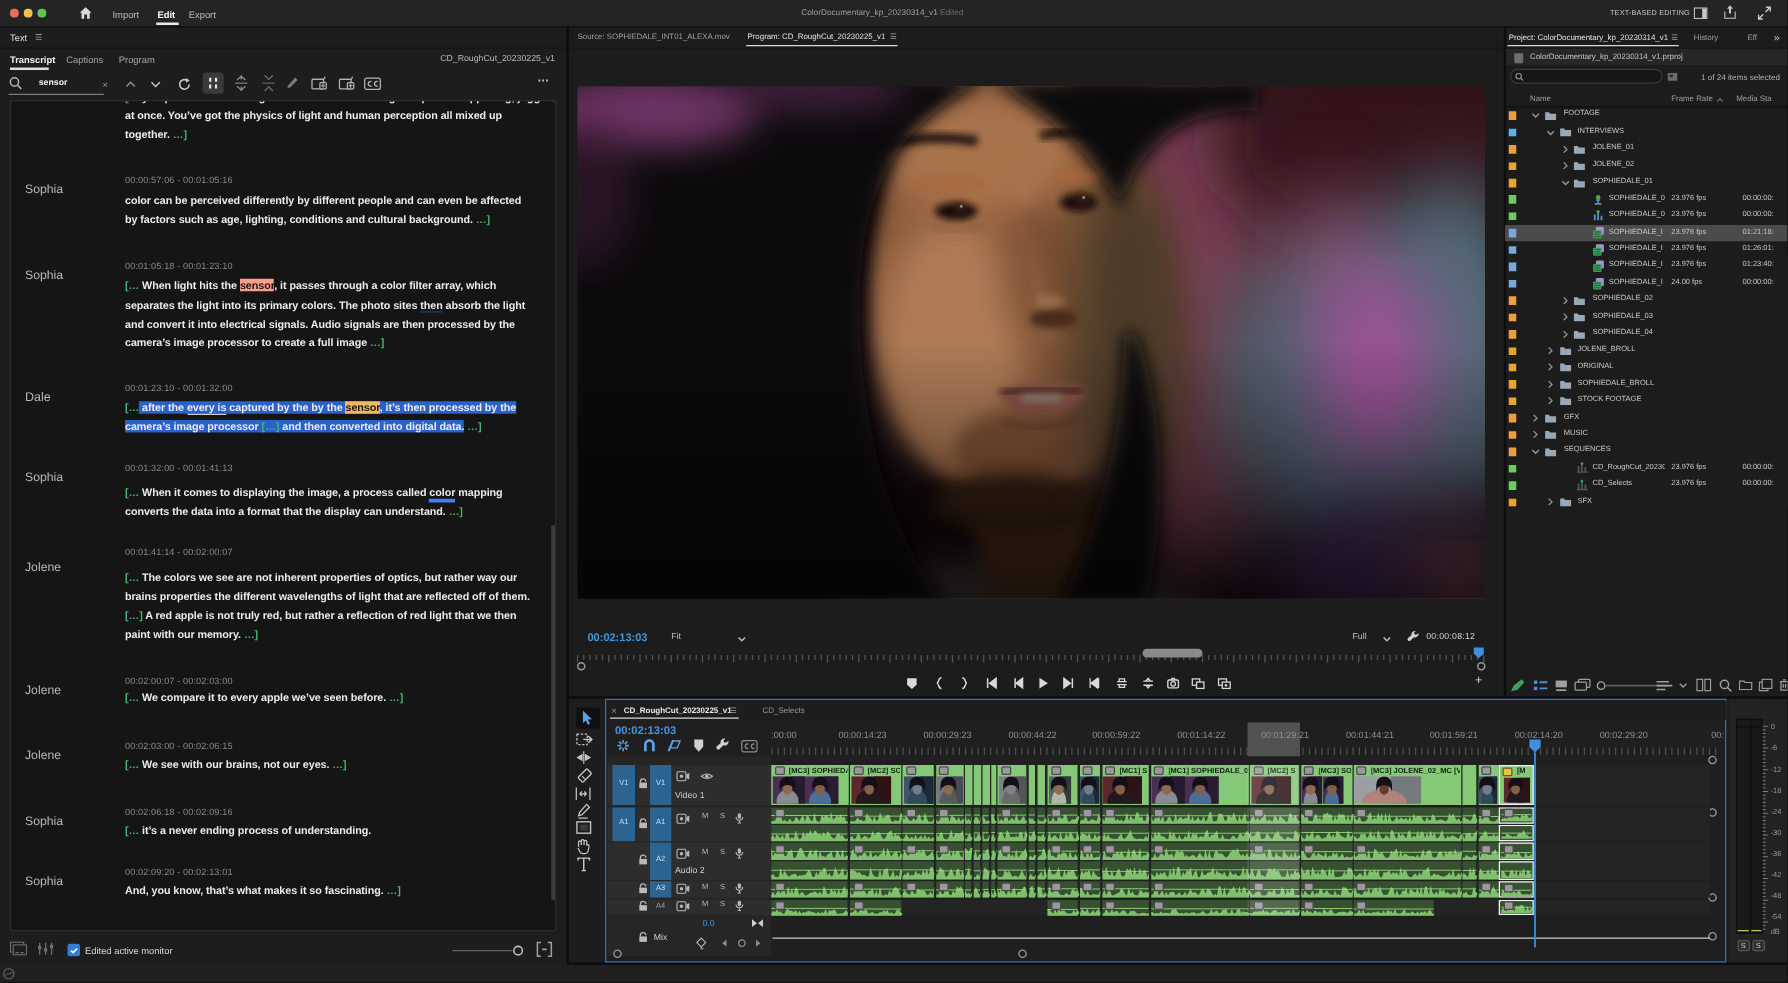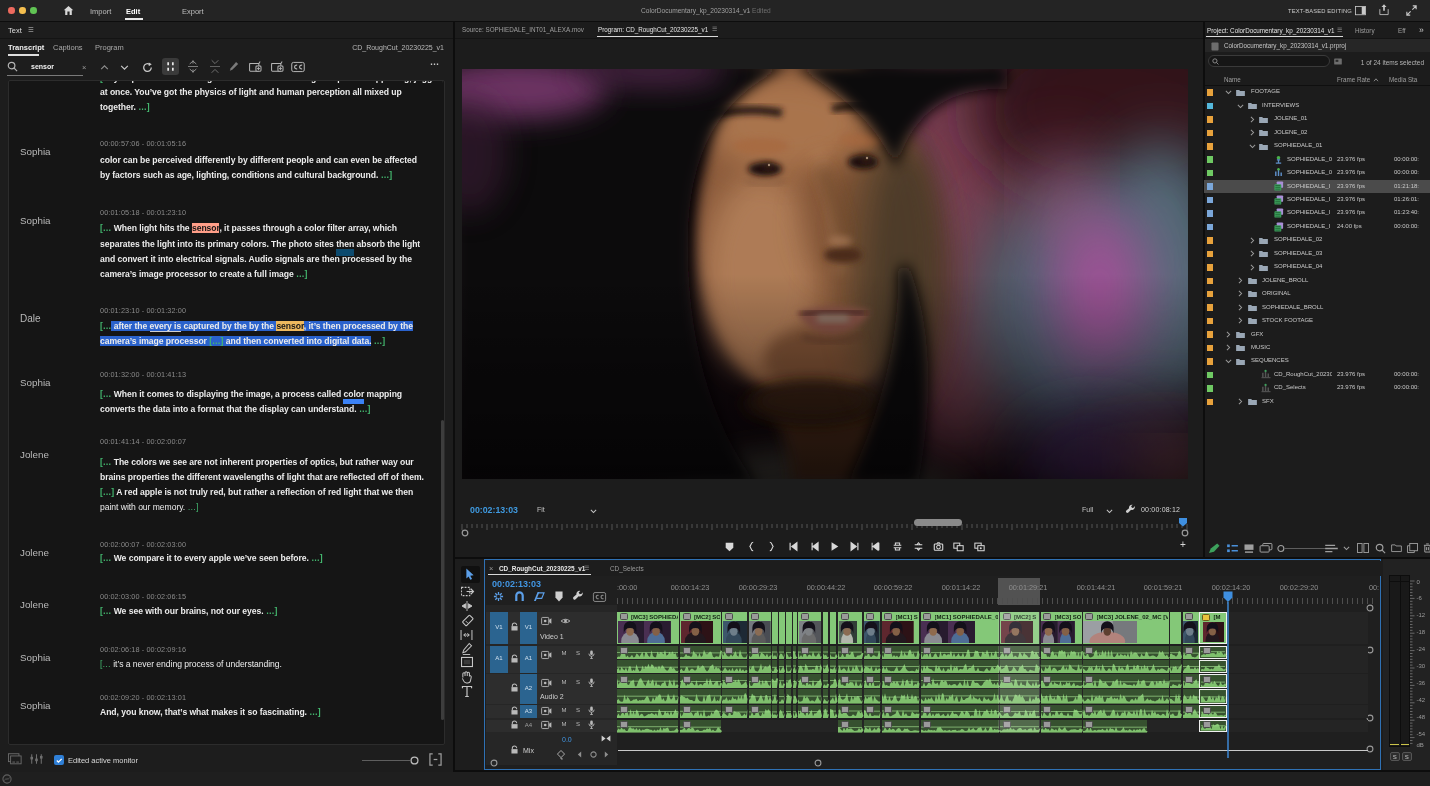--- a/index.html
+++ b/index.html
@@ -18,21 +18,21 @@
 <div class="abs" style="left:0px;top:772px;width:1430px;height:14px;background:#1f1f1f"></div>
 <div class="abs" style="left:8px;top:7px;width:6.5px;height:6.5px;background:#ed6a5e;border-radius:50%"></div>
 <div class="abs" style="left:19px;top:7px;width:6.5px;height:6.5px;background:#f5bf4f;border-radius:50%"></div>
 <div class="abs" style="left:30px;top:7px;width:6.5px;height:6.5px;background:#61c454;border-radius:50%"></div>
 <svg class="abs" style="left:63px;top:5px" width="11" height="11" viewBox="0 0 15 15">
     <path d="M7.5 1.2 L14 7 L12 7 L12 13.5 L9 13.5 L9 9 L6 9 L6 13.5 L3 13.5 L3 7 L1 7 Z" fill="#d8d8d8"></path>
   </svg>
 <div class="tx" style="left:90px;top:7px;font-size:7.5px;color:#bdbdbd;font-weight:400;">Import</div>
 <div class="tx" style="left:126px;top:7px;font-size:7.5px;color:#ffffff;font-weight:700;">Edit</div>
 <div class="abs" style="left:124.5px;top:18px;width:18px;height:1.5px;background:#e8e8e8"></div>
-<div class="tx" style="left:151px;top:7px;font-size:7.5px;color:#bdbdbd;font-weight:400;margin-left:31px;">Export</div>
+<div class="tx" style="left:151px;top:7px;font-size:7.5px;color:#bdbdbd;font-weight:400;">Export</div>
 <div class="tx" style="left:641px;top:7px;font-size:6.6px;color:#a0a0a0;font-weight:400;">ColorDocumentary_kp_20230314_v1</div>
 <div class="tx" style="left:748px;top:7px;font-size:6.6px;color:#6e6e6e;font-weight:400;">- Edited</div>
 <div class="tx" style="left:1288px;top:8px;font-size:5.8px;color:#c9c9c9;font-weight:400;letter-spacing:.15px">TEXT-BASED EDITING</div>
 <svg class="abs" style="left:1355px;top:5.5px" width="11" height="10" viewBox="0 0 13 12">
     <rect x="0.5" y="0.5" width="12" height="10" fill="none" stroke="#c9c9c9"></rect>
     <rect x="8" y="1" width="4" height="9" fill="#c9c9c9"></rect>
   </svg>
 <svg class="abs" style="left:1379px;top:4px" width="10" height="12" viewBox="0 0 12 14">
     <path d="M6 0 L9 3.5 L7 3.5 L7 8 L5 8 L5 3.5 L3 3.5 Z" fill="#c9c9c9"></path>
     <path d="M1 6 L1 12.5 L11 12.5 L11 6" fill="none" stroke="#c9c9c9"></path>
@@ -104,46 +104,46 @@
 </div>
 <div class="tx" style="left:91px;top:6px;font-size:8.6px;color:#ececec;font-weight:700;letter-spacing:-0.05px">at once. You’ve got the physics of light and human perception all mixed up</div>
 <div class="tx" style="left:91px;top:21px;font-size:8.6px;color:#ececec;font-weight:700;letter-spacing:-0.05px">together. <span style="color:#44b86f">…]</span></div>
 <div class="tx" style="left:11px;top:64.5px;font-size:9.8px;color:#b9b9b9">Sophia</div>
 <div class="tx" style="left:91px;top:58.0px;font-size:7.3px;color:#8a8a8a;letter-spacing:.1px">00:00:57:06 - 00:01:05:16</div>
 <div class="tx" style="left:91px;top:74px;font-size:8.6px;color:#ececec;font-weight:700;letter-spacing:-0.05px">color can be perceived differently by different people and can even be affected</div>
 <div class="tx" style="left:91px;top:89px;font-size:8.6px;color:#ececec;font-weight:700;letter-spacing:-0.05px">by factors such as age, lighting, conditions and cultural background. <span style="color:#44b86f">…]</span></div>
 <div class="tx" style="left:11px;top:133.5px;font-size:9.8px;color:#b9b9b9">Sophia</div>
 <div class="tx" style="left:91px;top:127.0px;font-size:7.3px;color:#8a8a8a;letter-spacing:.1px">00:01:05:18 - 00:01:23:10</div>
 <div class="tx" style="left:91px;top:142px;font-size:8.6px;color:#ececec;font-weight:700;letter-spacing:-0.05px"><span style="color:#44b86f">[…</span> When light hits the <span style="background:#ff9e88;color:#161616">sensor</span>, it passes through a color filter array, which</div>
-<div class="tx" style="left:91px;top:157.5px;font-size:8.6px;color:#ececec;font-weight:700;letter-spacing:-0.05px">separates the light into its primary colors. The photo sites <span style="border-bottom:7px solid #0c4a6e">then</span> absorb the light</div>
+<div class="tx" style="left:91px;top:157.5px;font-size:8.6px;color:#ececec;font-weight:700;letter-spacing:-0.05px">separates the light into its primary colors. The photo sites <span style="border-bottom:1px solid #0c4a6e">then</span> absorb the light</div>
 <div class="tx" style="left:91px;top:173px;font-size:8.6px;color:#ececec;font-weight:700;letter-spacing:-0.05px">and convert it into electrical signals. Audio signals are then processed by the</div>
 <div class="tx" style="left:91px;top:188px;font-size:8.6px;color:#ececec;font-weight:700;letter-spacing:-0.05px">camera’s image processor to create a full image <span style="color:#44b86f">…]</span></div>
 <div class="tx" style="left:11px;top:231.5px;font-size:10px;color:#b9b9b9">Dale</div>
 <div class="tx" style="left:91px;top:225.0px;font-size:7.3px;color:#8a8a8a;letter-spacing:.1px">00:01:23:10 - 00:01:32:00</div>
 <div class="tx" style="left:91px;top:240px;font-size:8.6px;color:#ececec;font-weight:700;letter-spacing:-0.05px"><span style="color:#44b86f">[…</span><span style="background:#2a62cc"> after the <span style="border-bottom:1px solid #cfcfcf">every is</span> captured by the by the <span style="background:#eeb95e;color:#161616">sensor</span>, it’s then processed by the</span></div>
 <div class="tx" style="left:91px;top:255px;font-size:8.6px;color:#ececec;font-weight:700;letter-spacing:-0.05px"><span style="background:#2a62cc">camera’s image processor <span style="color:#44b86f">[…]</span> and then converted into digital data.</span> <span style="color:#44b86f">…]</span></div>
 <div class="tx" style="left:11px;top:295.5px;font-size:9.8px;color:#b9b9b9">Sophia</div>
 <div class="tx" style="left:91px;top:289.0px;font-size:7.3px;color:#8a8a8a;letter-spacing:.1px">00:01:32:00 - 00:01:41:13</div>
-<div class="tx" style="left:91px;top:308px;font-size:8.6px;color:#ececec;font-weight:700;letter-spacing:-0.05px"><span style="color:#44b86f">[…</span> When it comes to displaying the image, a process called <span style="border-bottom:5px solid #3b82f6">color</span> mapping</div>
+<div class="tx" style="left:91px;top:308px;font-size:8.6px;color:#ececec;font-weight:700;letter-spacing:-0.05px"><span style="color:#44b86f">[…</span> When it comes to displaying the image, a process called <span style="border-bottom:3px solid #3b82f6">color</span> mapping</div>
 <div class="tx" style="left:91px;top:323px;font-size:8.6px;color:#ececec;font-weight:700;letter-spacing:-0.05px">converts the data into a format that the display can understand. <span style="color:#44b86f">…]</span></div>
 <div class="tx" style="left:11px;top:367.5px;font-size:9.8px;color:#b9b9b9">Jolene</div>
 <div class="tx" style="left:91px;top:356px;font-size:7.3px;color:#8a8a8a;letter-spacing:.1px">00:01:41:14 - 00:02:00:07</div>
 <div class="tx" style="left:91px;top:376px;font-size:8.6px;color:#ececec;font-weight:700;letter-spacing:-0.05px"><span style="color:#44b86f">[…</span> The colors we see are not inherent properties of optics, but rather way our</div>
 <div class="tx" style="left:91px;top:390.5px;font-size:8.6px;color:#ececec;font-weight:700;letter-spacing:-0.05px">brains properties the different wavelengths of light that are reflected off of them.</div>
 <div class="tx" style="left:91px;top:405.5px;font-size:8.6px;color:#ececec;font-weight:700;letter-spacing:-0.05px"><span style="color:#44b86f">[…]</span> A red apple is not truly red, but rather a reflection of red light that we then</div>
-<div class="tx" style="left:91px;top:420.5px;font-size:8.6px;color:#ececec;font-weight:400;letter-spacing:-0.05px">paint with our memory. <span style="color:#44b86f">…]</span></div>
+<div class="tx" style="left:91px;top:420.5px;font-size:8.6px;color:#ececec;font-weight:700;letter-spacing:-0.05px">paint with our memory. <span style="color:#44b86f">…]</span></div>
 <div class="tx" style="left:11px;top:465.5px;font-size:9.8px;color:#b9b9b9">Jolene</div>
 <div class="tx" style="left:91px;top:459.0px;font-size:7.3px;color:#8a8a8a;letter-spacing:.1px">00:02:00:07 - 00:02:03:00</div>
 <div class="tx" style="left:91px;top:472px;font-size:8.6px;color:#ececec;font-weight:700;letter-spacing:-0.05px"><span style="color:#44b86f">[…</span> We compare it to every apple we’ve seen before. <span style="color:#44b86f">…]</span></div>
 <div class="tx" style="left:11px;top:517.5px;font-size:9.8px;color:#b9b9b9">Jolene</div>
 <div class="tx" style="left:91px;top:511.0px;font-size:7.3px;color:#8a8a8a;letter-spacing:.1px">00:02:03:00 - 00:02:06:15</div>
 <div class="tx" style="left:91px;top:525px;font-size:8.6px;color:#ececec;font-weight:700;letter-spacing:-0.05px"><span style="color:#44b86f">[…</span> We see with our brains, not our eyes. <span style="color:#44b86f">…]</span></div>
 <div class="tx" style="left:11px;top:570.5px;font-size:9.8px;color:#b9b9b9">Sophia</div>
 <div class="tx" style="left:91px;top:564.0px;font-size:7.3px;color:#8a8a8a;letter-spacing:.1px">00:02:06:18 - 00:02:09:16</div>
-<div class="tx" style="left:91px;top:578px;font-size:8.6px;color:#ececec;font-weight:400;letter-spacing:-0.05px"><span style="color:#44b86f">[…</span> it’s a never ending process of understanding.</div>
+<div class="tx" style="left:91px;top:578px;font-size:8.6px;color:#ececec;font-weight:700;letter-spacing:-0.05px"><span style="color:#44b86f">[…</span> it’s a never ending process of understanding.</div>
 <div class="tx" style="left:11px;top:618.5px;font-size:9.8px;color:#b9b9b9">Sophia</div>
 <div class="tx" style="left:91px;top:612.0px;font-size:7.3px;color:#8a8a8a;letter-spacing:.1px">00:02:09:20 - 00:02:13:01</div>
 <div class="tx" style="left:91px;top:626px;font-size:8.6px;color:#ececec;font-weight:700;letter-spacing:-0.05px">And, you know, that’s what makes it so fascinating. <span style="color:#44b86f">…]</span></div>
 </div>
 <div class="abs" style="left:440.5px;top:420px;width:3.5px;height:300px;background:#3d3d3d;border-radius:2px"></div>
 <div class="abs" style="left:0px;top:746px;width:453px;height:26px;background:#1d1d1d"></div>
 <svg class="abs" style="left:8px;top:753px" width="14" height="12" viewBox="0 0 16 13">
     <rect x="0.5" y="0.5" width="12" height="9" fill="none" stroke="#6f6f6f"></rect>
     <rect x="3" y="3" width="12" height="9" fill="#1d1d1d" stroke="#6f6f6f"></rect>
     <path d="M5 10 h3 M9.5 10 h3" stroke="#6f6f6f"></path>

